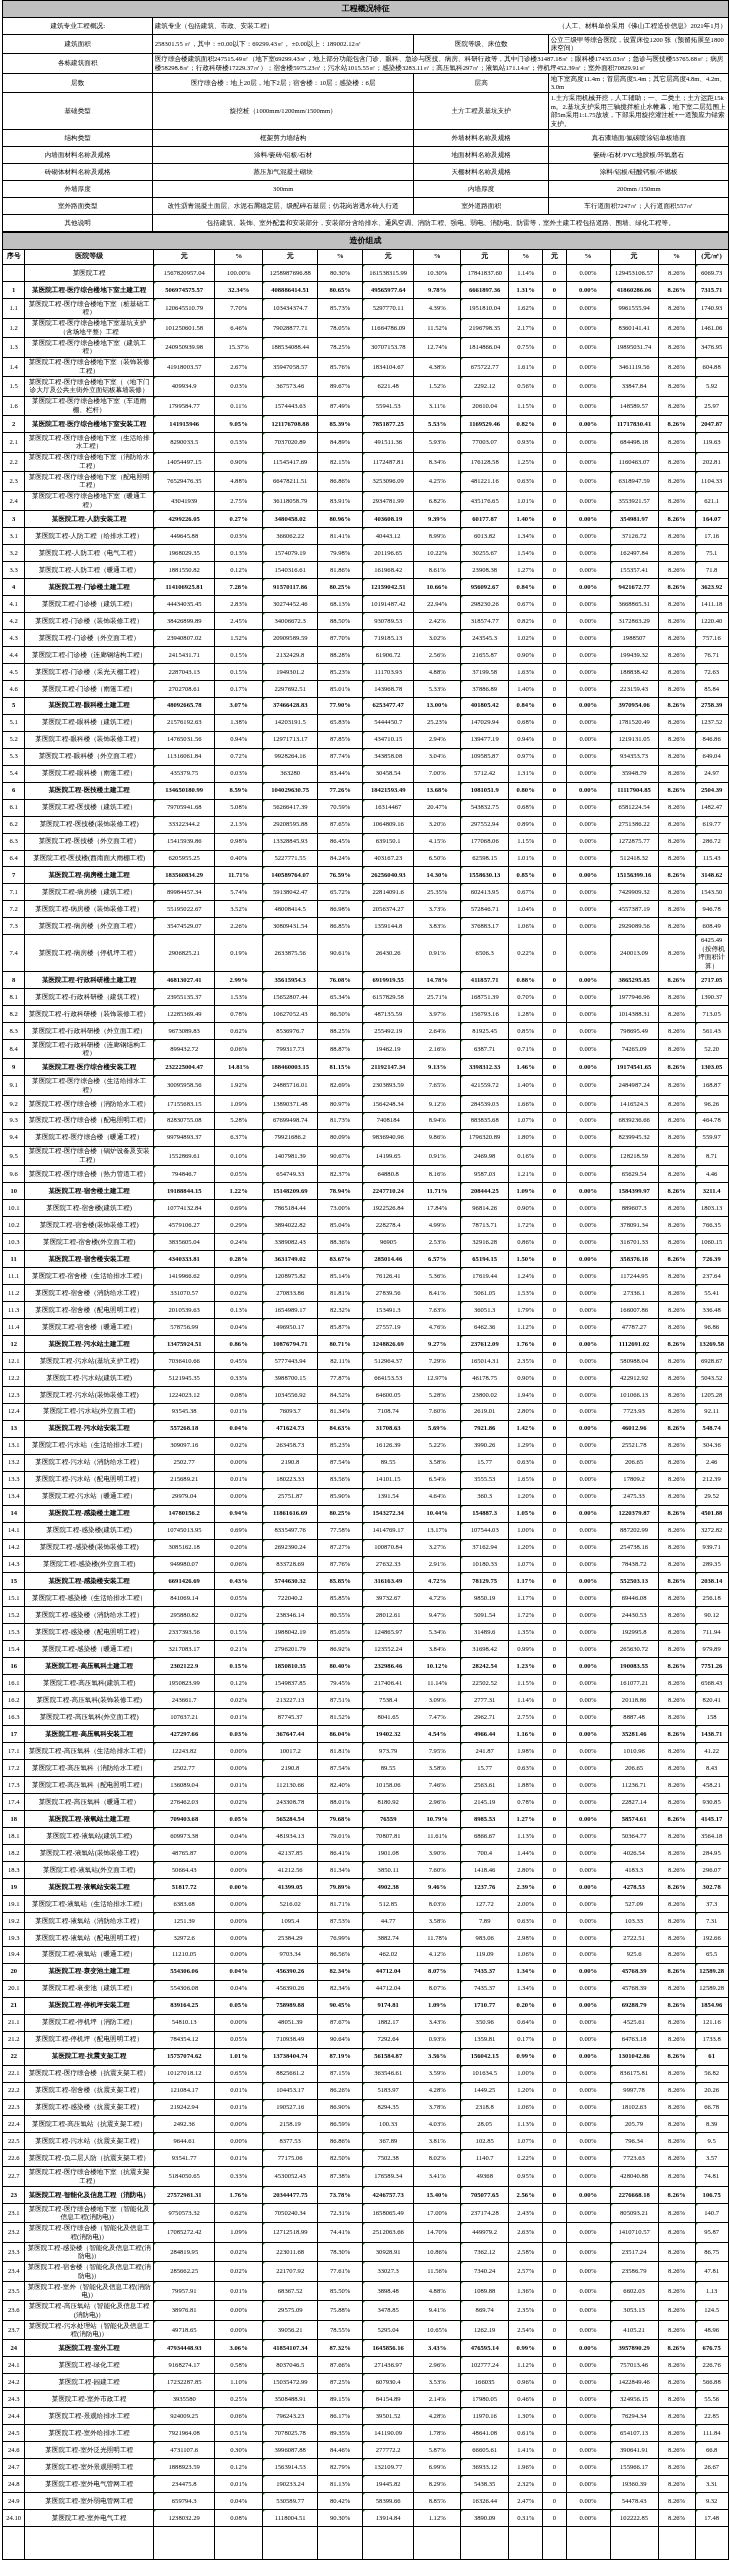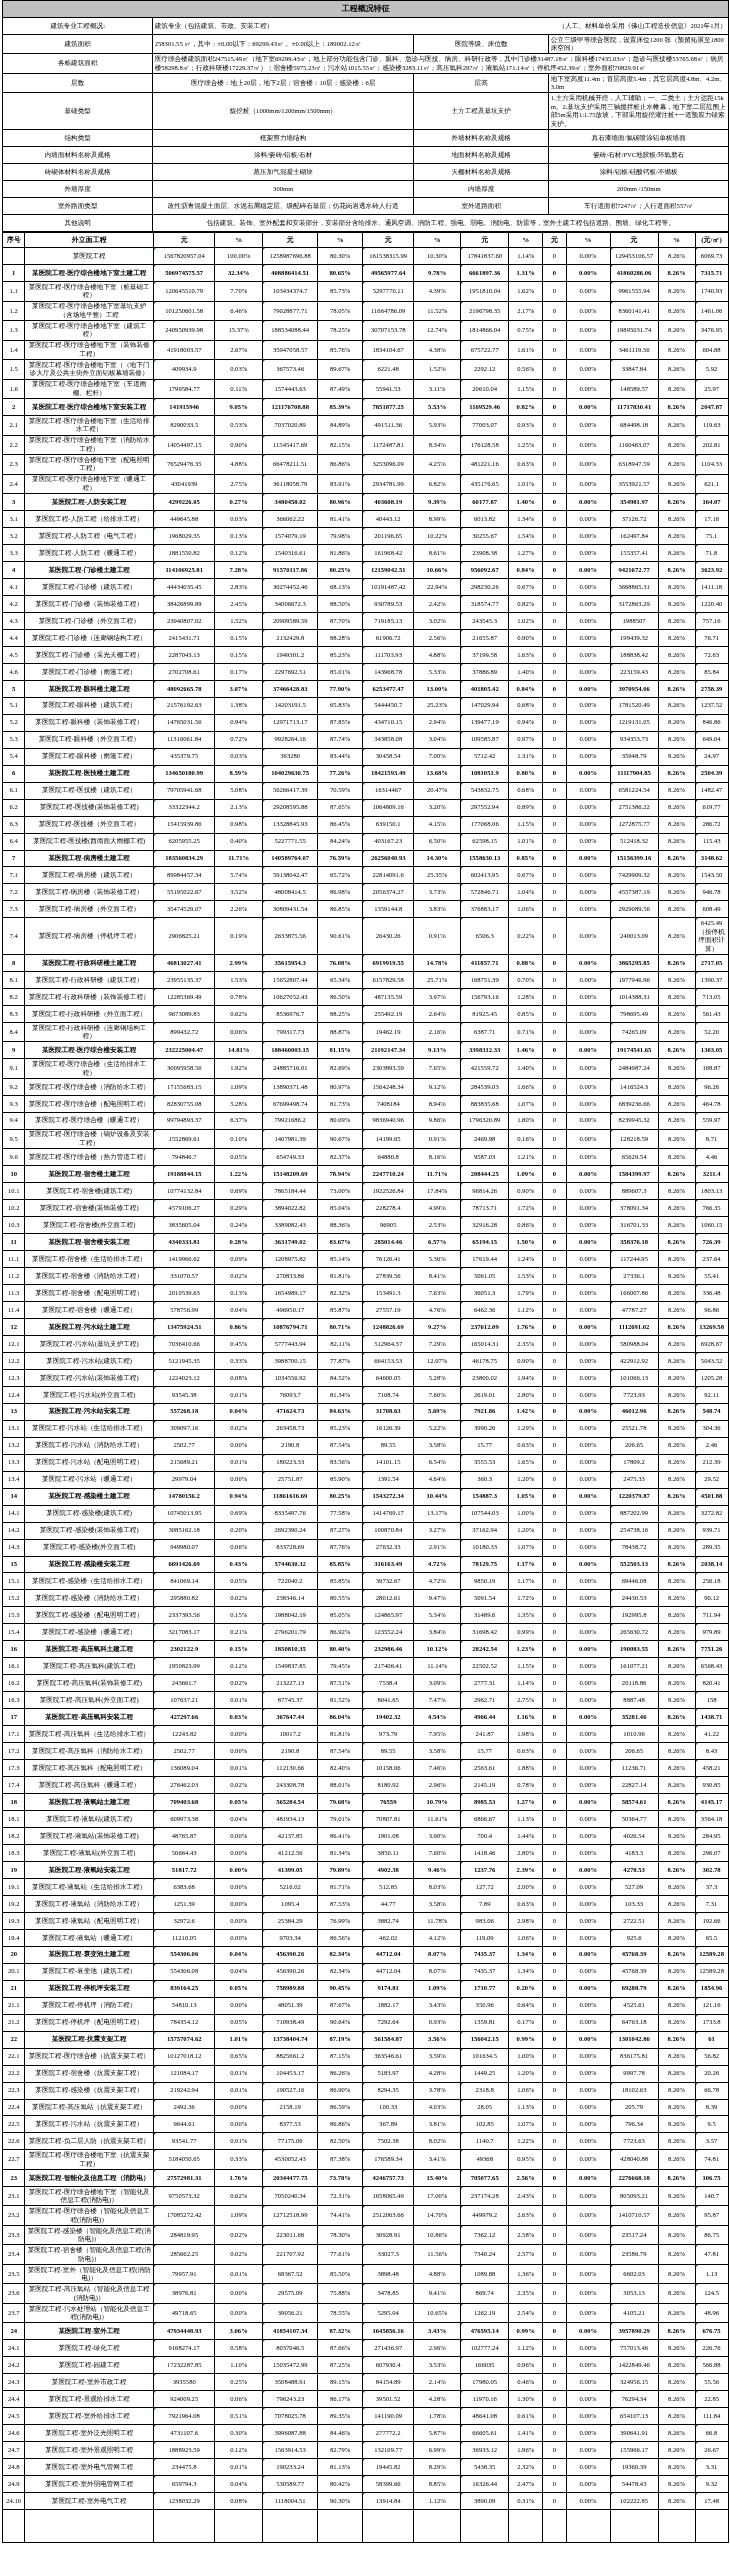--- a/index.html
+++ b/index.html
@@ -116,23 +116,26 @@
         <col style="width:47px">
       <col style="width:48px">
         <col style="width:34px">
         <col style="width:23.4px">
         <col style="width:44px">
       <col style="width:48px">
         <col style="width:37px">
         <col style="width:33px">
     </colgroup>
     <thead>
+      <tr>
+        <td colspan="15" class="secbar">造价组成</td>
+      </tr>
       <tr class="hs">
           <td>序号</td>
-          <td>外立面工程</td>
+          <td>医院等级</td>
           <td>元</td>
           <td>%</td>
           <td>元</td>
           <td>%</td>
           <td>元</td>
           <td>%</td>
           <td>元</td>
           <td>%</td>
           <td>元</td>
           <td>%</td>

